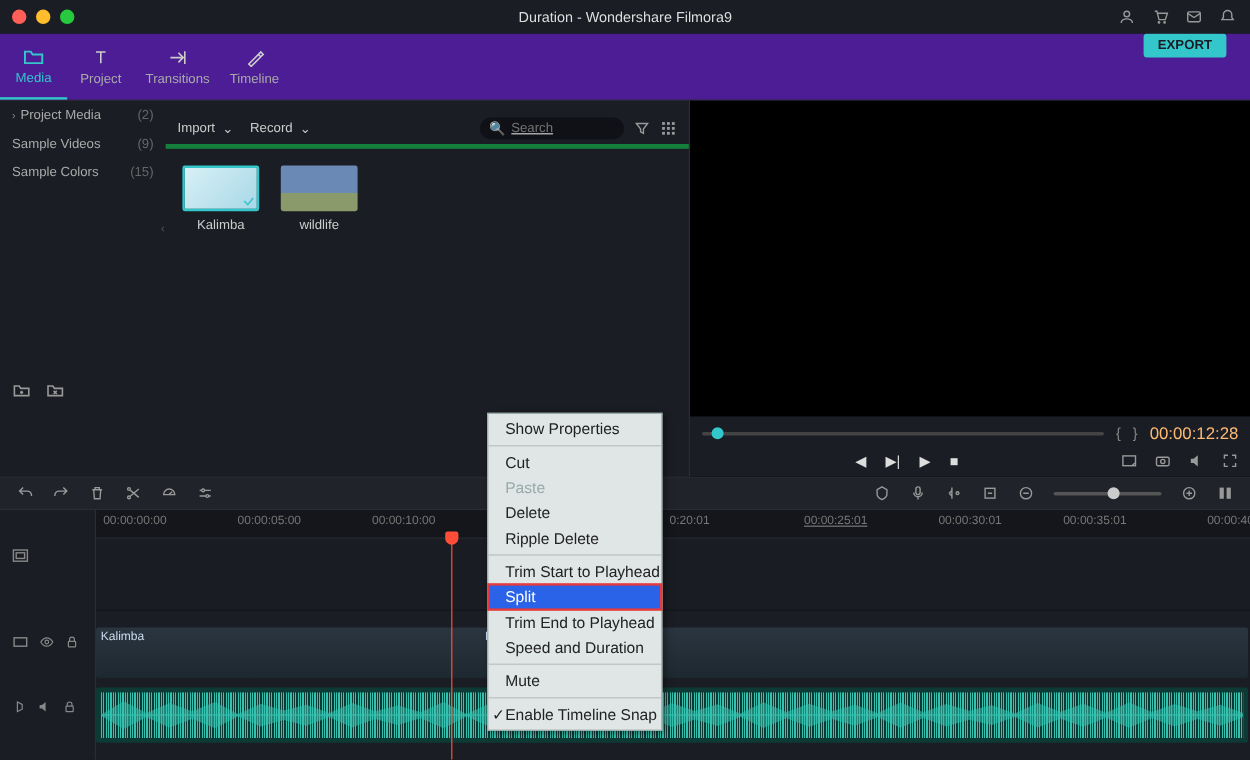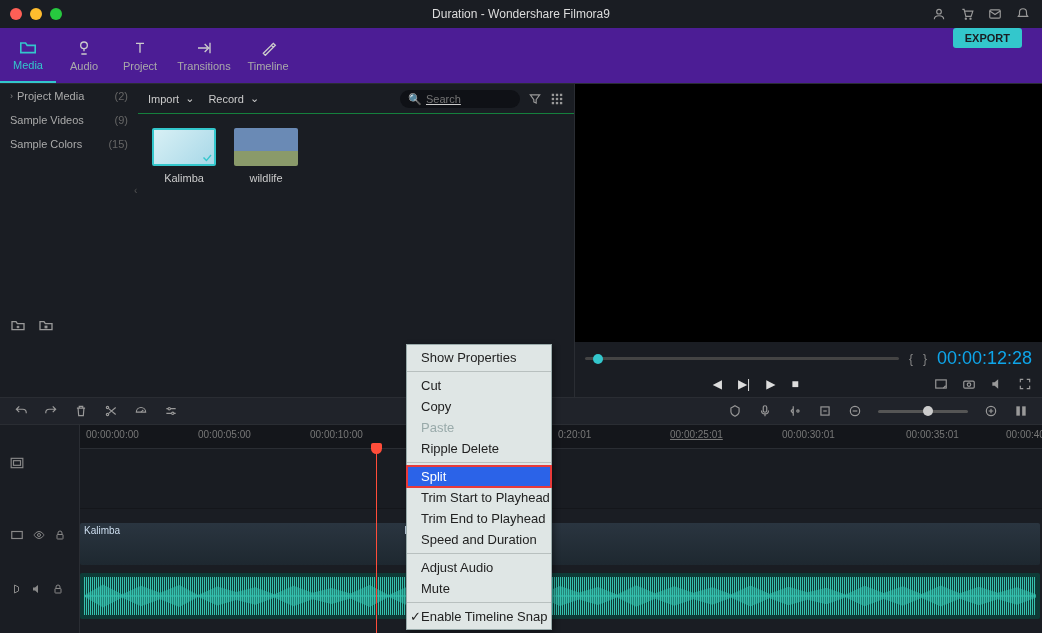--- a/index.html
+++ b/index.html
@@ -28,21 +28,21 @@
 .tab .ticon { font-size: 18px; }
 .export-wrap { margin-left: auto; display: flex; align-items: flex-start; padding-right: 20px; }
 .export-btn { background: #33c7cc; color: #1a1d23; padding: 4px 12px; border-radius: 3px; font-size: 11px; font-weight: 600; cursor: pointer; }
 
 
 .side-row { display: flex; align-items: center; padding: 6px 10px; font-size: 11px; color: #aaa; cursor: pointer; }
 .side-row .count { margin-left: auto; color: #666; }
 .side-row .chev { margin-right: 4px; color: #888; font-size: 9px; }
 
 
-.import-bar { height: 30px; display: flex; align-items: center; border-bottom: 1px solid #15803d; padding: 0 10px; gap: 14px; }
+.import-bar { height: 30px; display: flex; align-items: center; border-bottom: 4px solid #15803d; padding: 0 10px; gap: 14px; margin-top: 10px; }
 .import-btn { display: flex; align-items: center; gap: 6px; font-size: 11px; color: #ccc; cursor: pointer; }
 .search-wrap { margin-left: auto; display: flex; align-items: center; gap: 8px; }
 .search-input { background: #0f1116; border: none; border-radius: 12px; padding: 3px 10px 3px 26px; color: #ccc; font-size: 11px; width: 120px; text-decoration: underline; }
 .search-box { position: relative; }
 .search-icon { position: absolute; left: 8px; top: 50%; transform: translateY(-50%); color: #888; font-size: 11px; }
 
 
 .media-grid { display: flex; gap: 18px; padding: 14px; }
 .media-item { width: 64px; display: flex; flex-direction: column; align-items: center; gap: 6px; cursor: pointer; }
 .thumb { width: 64px; height: 38px; border-radius: 2px; position: relative; }
@@ -57,21 +57,21 @@
 
 .folder-icons { position: absolute; left: 10px; top: 318px; display: flex; gap: 12px; color: #888; }
 
 
 .preview { flex: 1; background: #000; }
 .transport { background: #1a1d23; padding: 6px 10px; }
 .scrubber { display: flex; align-items: center; gap: 10px; }
 .scrub-track { flex: 1; height: 3px; background: #444; position: relative; border-radius: 2px; }
 .scrub-handle { position: absolute; left: 4%; top: 50%; transform: translate(-50%,-50%); width: 10px; height: 10px; border-radius: 50%; background: #33c7cc; }
 .braces { color: #888; font-size: 12px; }
-.timecode { font-size: 18px; color: #0ea5e9; font-variant-numeric: tabular-nums; }
+.timecode { font-size: 14px; color: #fdba74; font-variant-numeric: tabular-nums; }
 .controls-row { display: flex; align-items: center; margin-top: 8px; }
 .play-controls { display: flex; gap: 16px; margin-left: auto; margin-right: auto; color: #ddd; }
 .right-controls { display: flex; gap: 14px; color: #888; margin-left: auto; }
 
 
 .tl-toolbar { height: 28px; background: #20232a; display: flex; align-items: center; padding: 0 14px; gap: 16px; color: #999; border-top: 1px solid #2a2d33; border-bottom: 1px solid #2a2d33; }
 .tl-toolbar .spacer { flex: 1; }
 .zoom-slider { width: 90px; height: 3px; background: #555; border-radius: 2px; position: relative; }
 .zoom-handle { position: absolute; left: 55%; top: 50%; transform: translate(-50%,-50%); width: 10px; height: 10px; border-radius: 50%; background: #ccc; }
 
@@ -152,29 +152,20 @@
 </div>
 
 <div class="tabbar">
   <div class="tab active">
     <span class="ticon">
         <svg width="20" height="16" viewBox="0 0 24 20" fill="none" stroke="#33c7cc" stroke-width="2">
           <path d="M3 5h6l2 3h10v9H3z"></path>
         </svg>
       </span>
     <span>Media</span>
-  </div>
-  <div class="tab">
-    <span class="ticon">
-        <svg width="20" height="16" viewBox="0 0 24 24" fill="none" stroke="#ccc" stroke-width="2">
-          <circle cx="12" cy="8" r="5"></circle>
-          <path d="M12 13v4M8 21h8"></path>
-        </svg>
-      </span>
-    <span>Audio</span>
   </div>
   <div class="tab">
     <span class="ticon">
         <svg width="20" height="16" viewBox="0 0 24 24" fill="none" stroke="#ccc" stroke-width="2">
           <path d="M6 5h12M12 5v14"></path>
         </svg>
       </span>
     <span>Project</span>
   </div>
   <div class="tab" style="width:72px">
@@ -457,21 +448,21 @@
         </span>
     </div>
   </div>
   <div class="tl-ruler" id="ruler">
       <span class="ruler-label" style="left: 6px;">00:00:00:00</span>
       <span class="ruler-label" style="left: 118px;">00:00:05:00</span>
       <span class="ruler-label" style="left: 230px;">00:00:10:00</span>
       <span class="ruler-label" style="left: 478px;">0:20:01</span>
       <span class="ruler-label" style="left: 590px; text-decoration: underline;">00:00:25:01</span>
       <span class="ruler-label" style="left: 702px;">00:00:30:01</span>
-      <span class="ruler-label" style="left: 826px;">00:00:35:01</span>
+      <span class="ruler-label" style="left: 806px;">00:00:35:01</span>
       <span class="ruler-label" style="left: 926px;">00:00:40:01</span>
     </div>
   <div class="tl-tracks">
     <div class="track video"></div>
     <div class="clip video">
       <span class="clabel">Kalimba</span>
       <span class="clabel" style="margin-left:276px">Kalimba</span>
     </div>
     <div class="clip audio">
       <div class="waveform"></div>
@@ -480,26 +471,25 @@
         <div class="ph-handle"></div>
       </div>
   </div>
 
 </div>
 
 <div class="ctx" id="ctx">
     <div class="mi">Show Properties</div>
     <div class="sep"></div>
     <div class="mi">Cut</div>
-    <div class="mi">Copy</div>
     <div class="mi disabled">Paste</div>
+    <div class="mi">Delete</div>
     <div class="mi">Ripple Delete</div>
     <div class="sep"></div>
+    <div class="mi">Trim Start to Playhead</div>
     <div class="mi sel">Split</div>
-    <div class="mi">Trim Start to Playhead</div>
     <div class="mi">Trim End to Playhead</div>
     <div class="mi">Speed and Duration</div>
     <div class="sep"></div>
-    <div class="mi">Adjust Audio</div>
     <div class="mi">Mute</div>
     <div class="sep"></div>
     <div class="mi check">Enable Timeline Snap</div>
   </div>
 
 </body></html>

